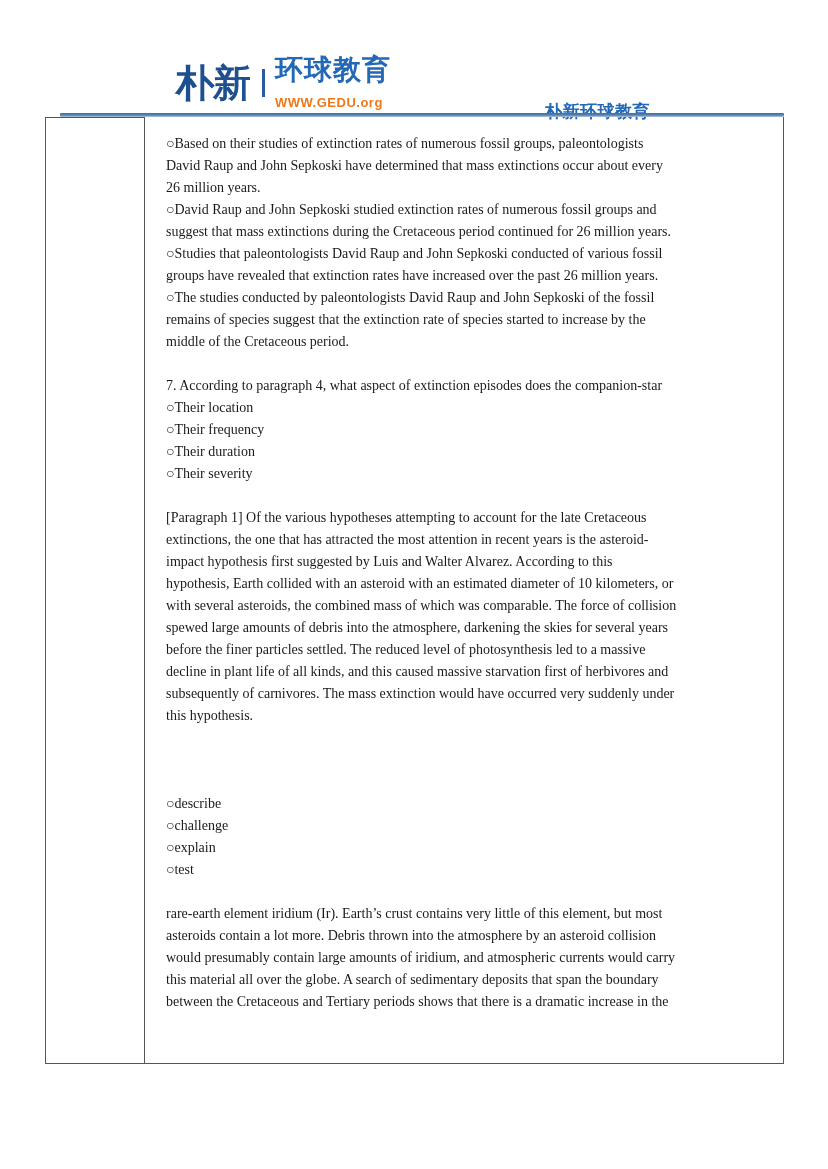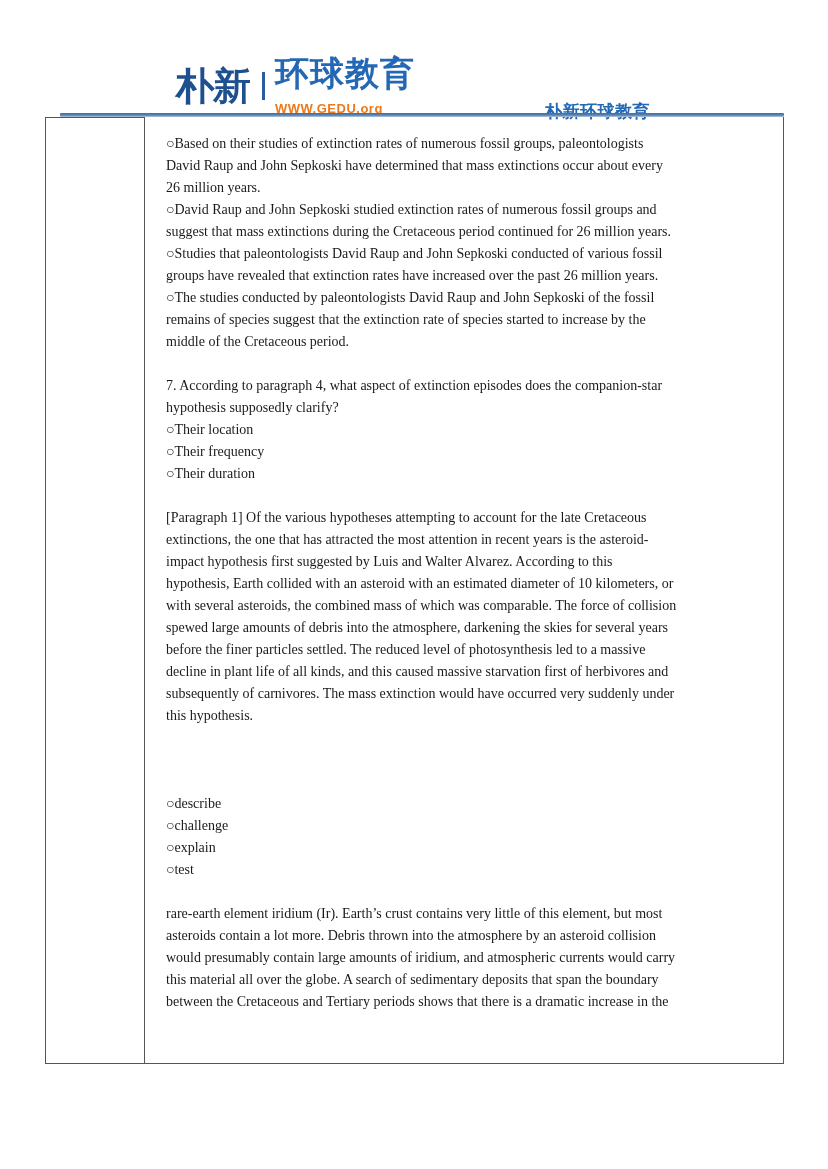--- a/index.html
+++ b/index.html
@@ -44,21 +44,21 @@
       margin: 0 10px 0 12px;
     }
     .logo-right {
       display: flex;
       flex-direction: column;
       line-height: 1;
     }
     .logo-cn {
       font-family: "DejaVu Sans", sans-serif;
       font-weight: bold;
-      font-size: 34px;
+      font-size: 28px;
       color: #2368b5;
       letter-spacing: 1px;
     }
     .logo-url {
       font-family: "Liberation Sans", sans-serif;
       font-weight: bold;
       font-size: 13px;
       color: #ec7a1c;
       margin-top: 12px;
       letter-spacing: 0.5px;
@@ -162,24 +162,24 @@
     <div class="block">
       <span class="line">○The studies conducted by paleontologists David Raup and John Sepkoski of the fossil</span>
       <span class="line">remains of species suggest that the extinction rate of species started to increase by the</span>
       <span class="line">middle of the Cretaceous period.</span>
     </div>
 
     <span class="gap"></span>
 
     <div class="block">
       <span class="line">7. According to paragraph 4, what aspect of extinction episodes does the companion-star</span>
-      <span class="line">hypothesis supposedly clarify?</span>
       <span class="line">○Their location</span>
       <span class="line">○Their frequency</span>
       <span class="line">○Their duration</span>
+      <span class="line">○Their severity</span>
     </div>
 
     <span class="gap"></span>
 
     <div class="block">
       <span class="line">[Paragraph 1] Of the various hypotheses attempting to account for the late Cretaceous</span>
       <span class="line">extinctions, the one that has attracted the most attention in recent years is the asteroid-</span>
       <span class="line">impact hypothesis first suggested by Luis and Walter Alvarez. According to this</span>
       <span class="line">hypothesis, Earth collided with an asteroid with an estimated diameter of 10 kilometers, or</span>
       <span class="line">with several asteroids, the combined mass of which was comparable. The force of collision</span>

